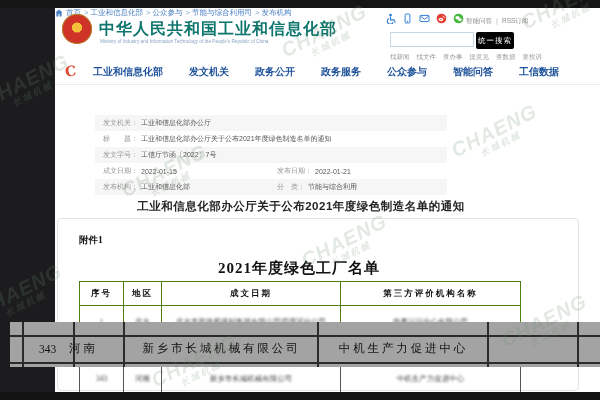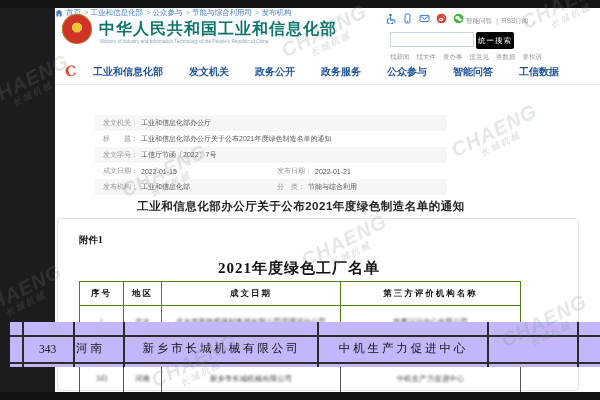--- a/index.html
+++ b/index.html
@@ -65,21 +65,21 @@
 
   #green-table{left:21px;top:62px;width:441px;border-collapse:collapse;table-layout:fixed;}
   #green-table td{border:1px solid #4d7c0f;text-align:center;vertical-align:middle;color:#111;overflow:hidden;}
   #green-table .hdr td{height:21px;font-size:8.5px;font-weight:bold;letter-spacing:2px;}
   #green-table .rowb td{height:30px;font-size:7.5px;color:#444;}
   .blurred{filter:blur(1.1px);}
   #bottom-row{left:21px;top:144px;width:441px;border-collapse:collapse;table-layout:fixed;}
   #bottom-row td{border:1px solid #555;border-top:none;text-align:center;height:29px;font-size:7.5px;color:#444;overflow:hidden;}
 
   
-  #callout{left:10px;top:322px;width:590px;height:45px;background:#c4b5fd;z-index:20;}
+  #callout{left:10px;top:322px;width:590px;height:45px;background:#a3a3a3;z-index:20;}
   .co-vline{position:absolute;top:0;width:1.5px;height:45px;background:#2b2b2b;}
   .co-hline{position:absolute;left:0;width:590px;height:2px;background:#2b2b2b;}
   .co-cell{position:absolute;top:13px;height:27px;display:flex;align-items:center;justify-content:center;
     font-family:"Liberation Serif","DejaVu Serif",serif;font-size:11.5px;color:#111;white-space:nowrap;}
 
   
   #watermarks{left:0;top:0;width:600px;height:400px;z-index:50;pointer-events:none;}
   .wm{position:absolute;transform:rotate(-27deg);text-align:center;color:rgba(110,143,110,0.20);font-style:italic;font-weight:bold;line-height:1.05;}
   .wm .en{font-size:20px;letter-spacing:1px;}
   .wm .cn{font-size:9px;letter-spacing:2px;display:block;}
@@ -260,21 +260,21 @@
   <div id="callout" class="abs">
     <div class="co-hline" style="top:13px"></div>
     <div class="co-hline" style="top:40px"></div>
     <div class="co-vline" style="left:12px"></div>
     <div class="co-vline" style="left:63px"></div>
     <div class="co-vline" style="left:113px"></div>
     <div class="co-vline" style="left:307px"></div>
     <div class="co-vline" style="left:477px"></div>
     <div class="co-vline" style="left:567px"></div>
     <div class="co-cell" style="left:12px;width:51px">343</div>
-    <div class="co-cell" style="left:54px;width:50px">河 南</div>
+    <div class="co-cell" style="left:47px;width:50px">河 南</div>
     <div class="co-cell" style="left:113px;width:194px">新 乡 市 长 城 机 械 有 限 公 司</div>
     <div class="co-cell" style="left:307px;width:170px">中 机 生 产 力 促 进 中 心</div>
   </div>
 
   <div id="watermarks" class="abs">
     <div class="wm" style="left:-18px;top:70px"><span class="en">CHAENG</span><span class="cn">长城机械</span></div>
     <div class="wm" style="left:-25px;top:280px"><span class="en">CHAENG</span><span class="cn">长城机械</span></div>
     <div class="wm" style="left:120px;top:160px"><span class="en">CHAENG</span><span class="cn">长城机械</span></div>
     <div class="wm" style="left:150px;top:350px"><span class="en">CHAENG</span><span class="cn">长城机械</span></div>
     <div class="wm" style="left:280px;top:20px"><span class="en">CHAENG</span><span class="cn">长城机械</span></div>

